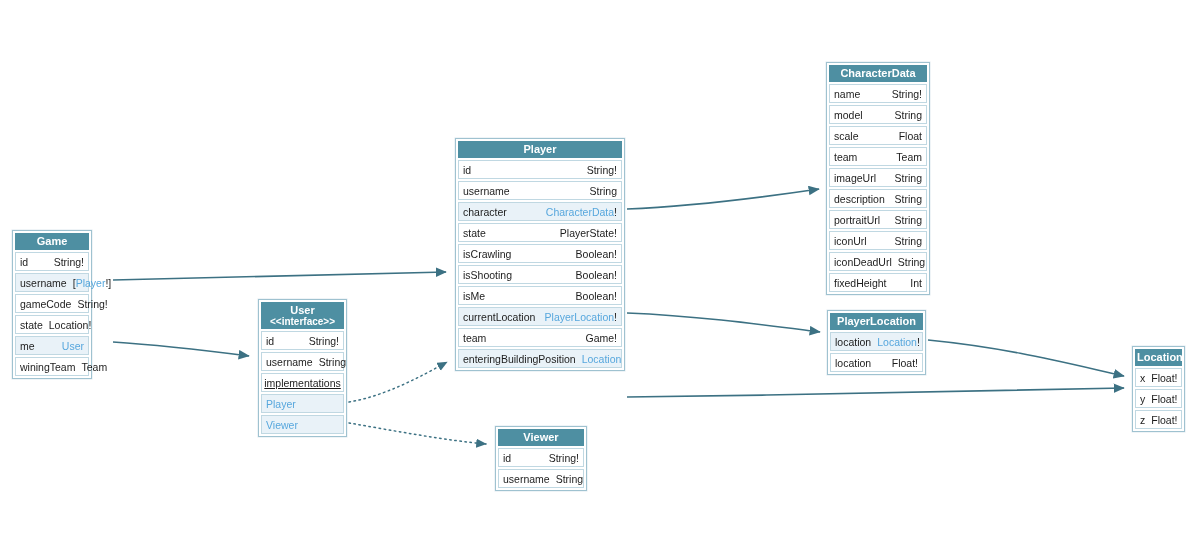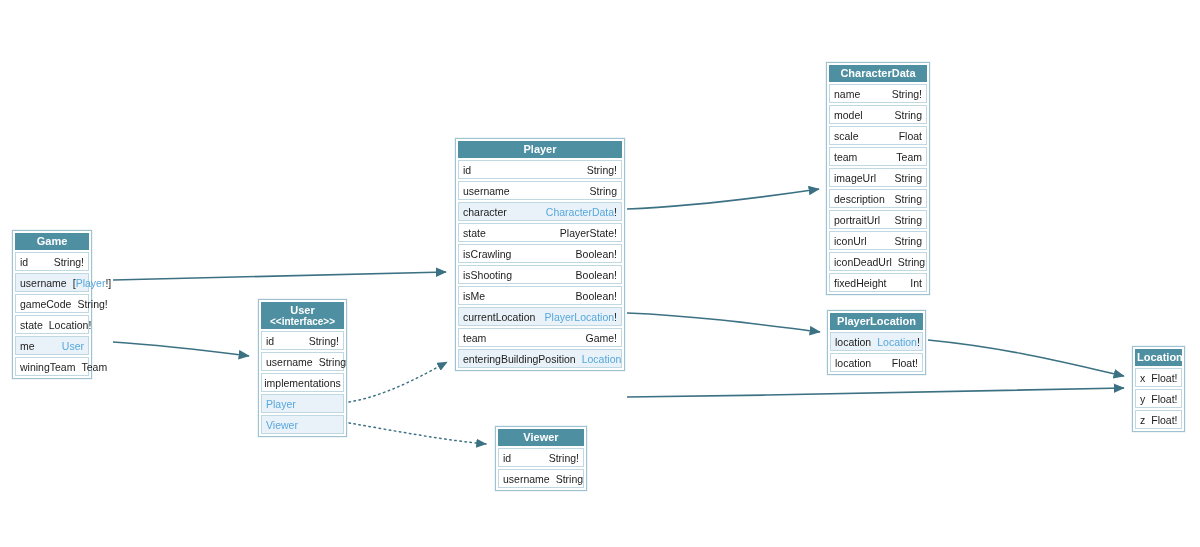--- a/index.html
+++ b/index.html
@@ -50,21 +50,21 @@
     border:1px solid var(--row-border);
     margin-top:2px;
     padding:3px 4px;
     height:19px;
     font-size:10.5px;
     color:var(--text);
     background:#ffffff;
     white-space:nowrap;
   }
   .node-row.tint{background:var(--row-tint);}
-  .node-row.center{justify-content:center;}
+  .node-row.center{justify-content:center;text-decoration:underline;}
   .f-name{margin-right:6px;}
   .f-type{margin-left:auto;text-align:left;}
   .link{color:var(--link);}
   #edges{
     position:absolute;left:0;top:0;
     width:1200px;height:547px;
     pointer-events:none;
   }
   .edge{fill:none;stroke:var(--arrow);stroke-width:1.6;}
   .edge.dotted{stroke-dasharray:1.5 3.6;stroke-linecap:round;stroke-width:1.5;}

